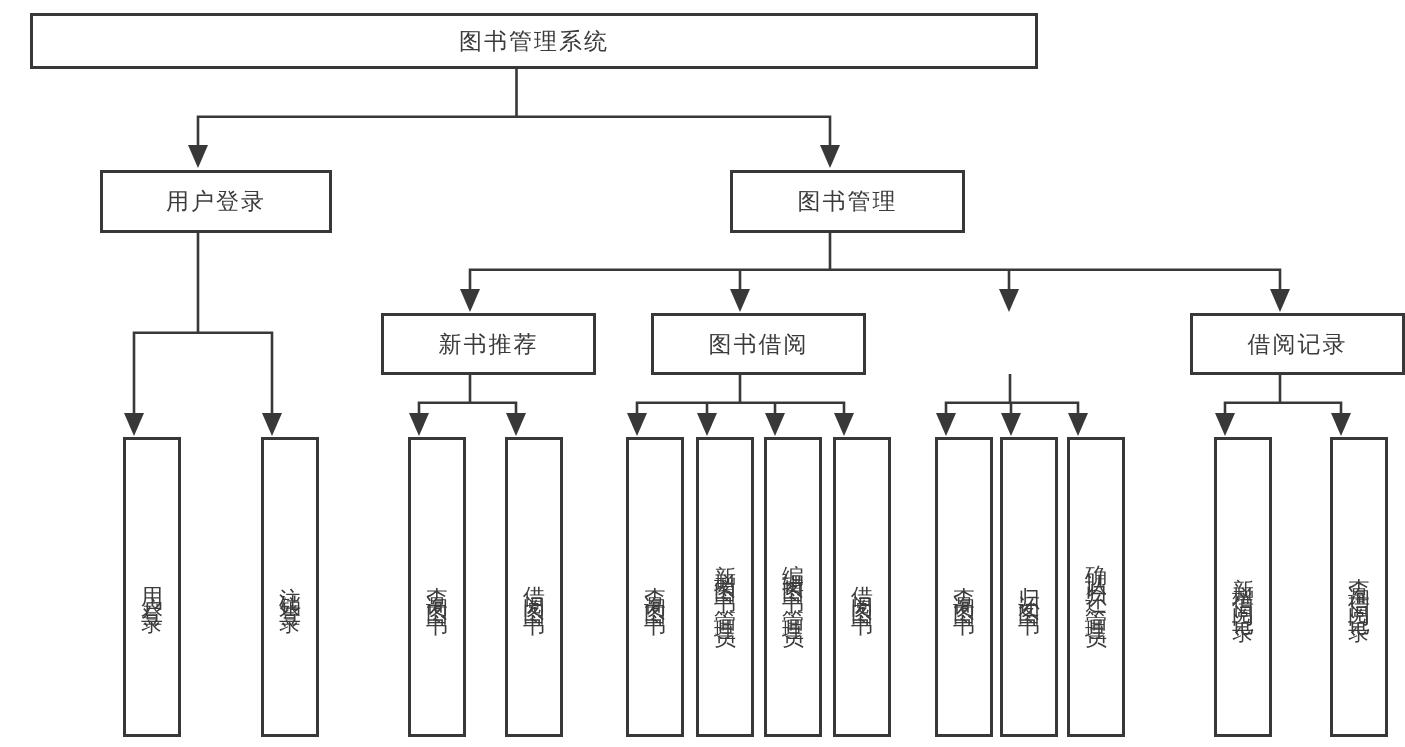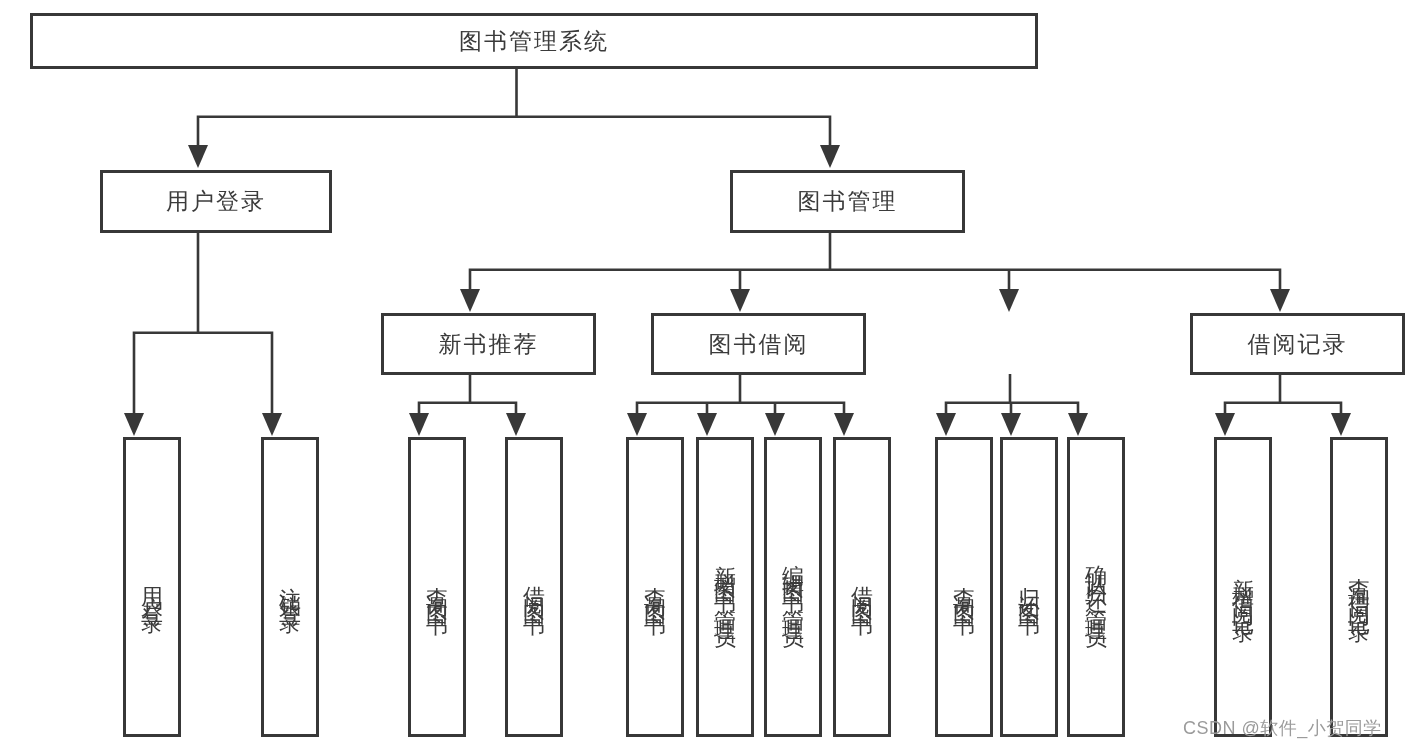--- a/index.html
+++ b/index.html
@@ -174,15 +174,14 @@
     <span>确认归还（管理员）</span>
   </div>
 
   <div class="box v" style="left:1196px">
     <span>新增借阅记录</span>
   </div>
   <div class="box v" style="left:1312px">
     <span>查询借阅记录</span>
   </div>
 
-  <div class="watermark">CSDN @软件_小贺同学</div>
 
 </div>
 
 </body></html>

